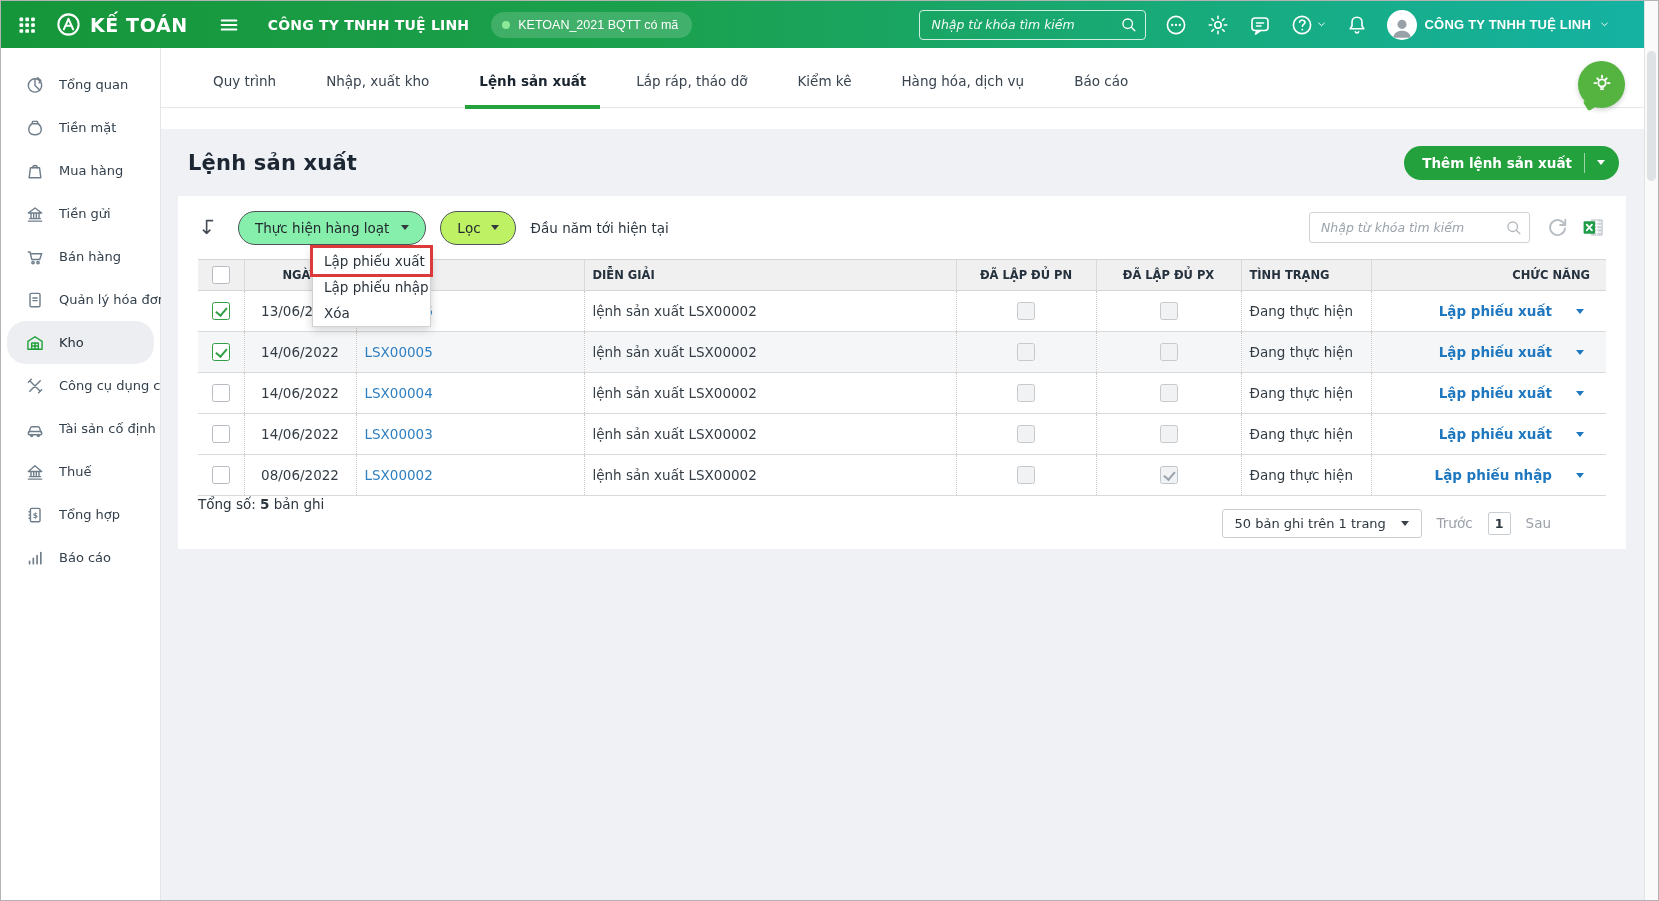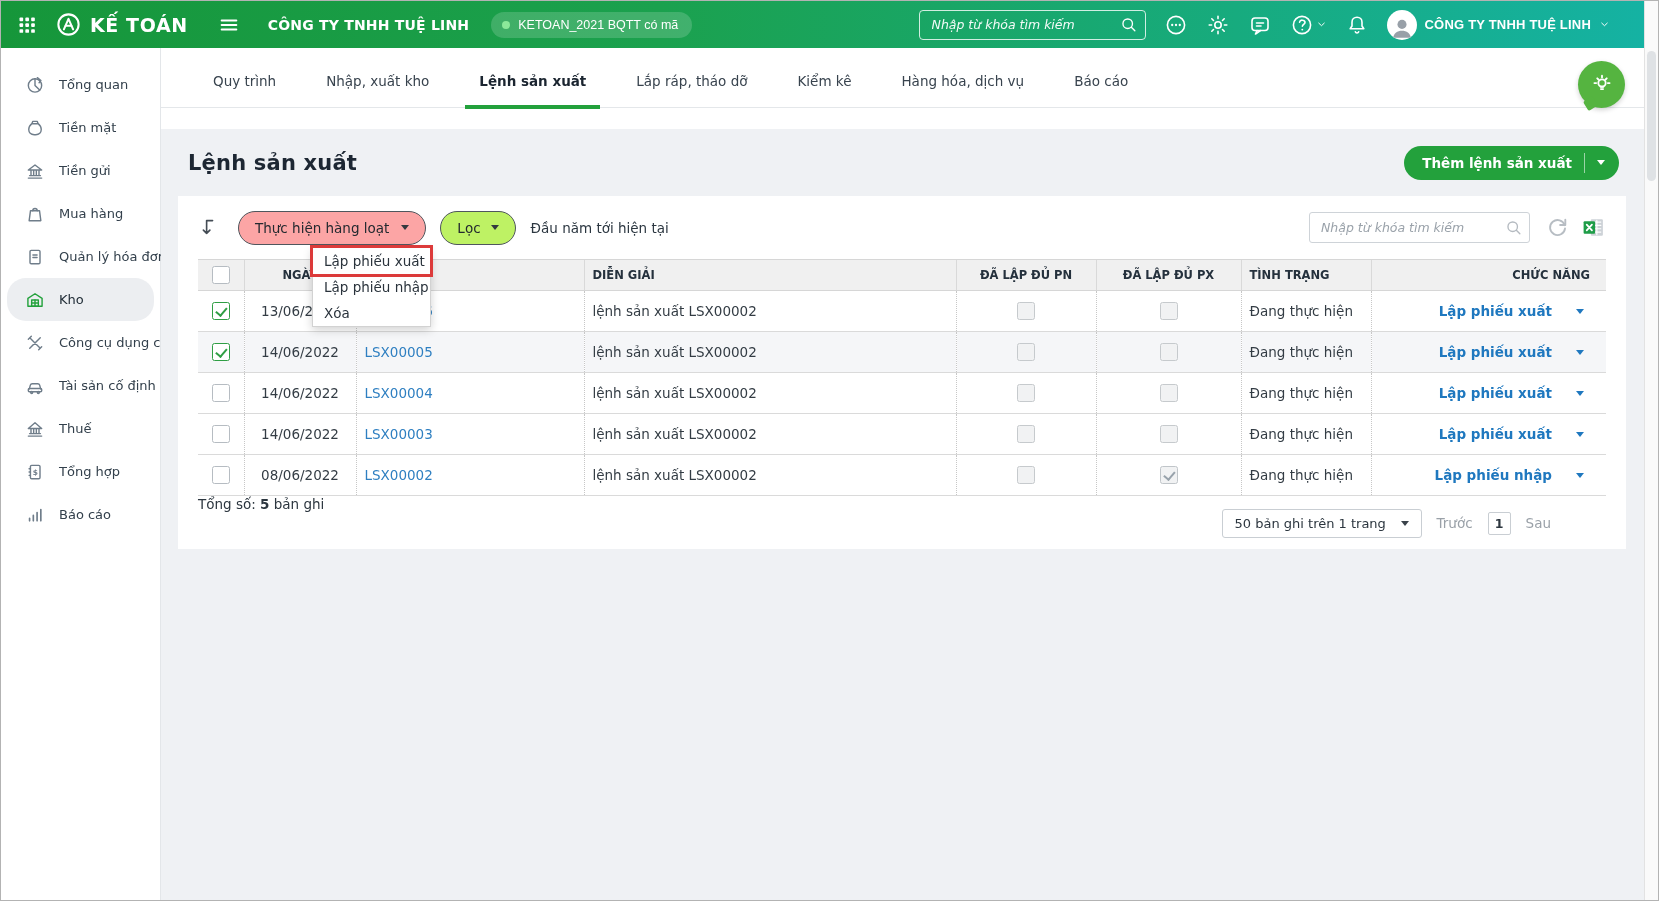--- a/index.html
+++ b/index.html
@@ -88,21 +88,21 @@
   .caret{ width:0;height:0;border-left:4.5px solid transparent;border-right:4.5px solid transparent;border-top:5.5px solid currentColor; display:inline-block; }
 
   .panel{ position:absolute; left:17px; top:148px; width:1448px; height:353px; background:#fff; }
   .toolbar{ height:63px; display:flex; align-items:center; padding:0 20px; }
   .sort-btn{ background:none;border:none; color:#444c55; cursor:pointer; margin-right:17px; }
   .sort-btn svg{ width:23px;height:23px; }
   .pill{
     height:34px; border:1px solid #4f565d; border-radius:17px; display:flex; align-items:center; gap:10px;
     font-size:13.5px; color:#23292f; padding:0 16px; cursor:pointer; background:#bef264; font-family:inherit; white-space:nowrap;
   }
-  .pill.grey{ background:#fca5a5;gap:12px; }
+  .pill.grey{ background:#86efac;gap:12px; }
   .pill .caret{ color:#33393f; }
   .filter-pill{ margin-left:14px; }
   .period{ font-size:13.5px; color:#2b3640; margin-left:15px; white-space:nowrap; }
   .tbl-search{ position:relative; margin-left:auto; width:221px; height:31px; }
   .tbl-search input{
     width:100%; height:100%; border:1px solid #ced3d8; border-radius:3px; font-size:12.5px; font-style:italic;
     color:#566; padding:0 32px 0 11px; outline:none; font-family:inherit;
   }
   .tbl-search input::placeholder{ color:#9aa2aa; }
   .tbl-search .icon{ position:absolute; right:7px; top:6px; color:#b4bac0; }
@@ -299,33 +299,43 @@
           <span class="icon side-icon">
             <svg viewBox="0 0 24 24" fill="none" stroke="currentColor" stroke-width="1.7" stroke-linecap="round" stroke-linejoin="round">
               <path d="M9.4 4h5.2l1.2 2.8H8.2L9.4 4zM8.2 6.8h7.6c2.3 1.9 3.7 4.5 3.7 7.1 0 3.4-2.6 6.1-6.5 6.1h-2c-3.9 0-6.5-2.7-6.5-6.1 0-2.6 1.4-5.2 3.7-7.1z"></path>
             </svg>
           </span>
           <span class="side-label">Tiền mặt</span>
         </div>
         <div class="side-item">
           <span class="icon side-icon">
             <svg viewBox="0 0 24 24" fill="none" stroke="currentColor" stroke-width="1.7" stroke-linecap="round" stroke-linejoin="round">
-              <path d="M4 20.5h16M5.5 17.5h13M7.2 17.5V11m3.2 6.5V11m3.2 6.5V11m3.2 6.5V11M4 10.8h16L12 4.8l-8 6z"></path>
-            </svg>
-          </span>
-          <span class="side-label">Tiền gửi</span>
-        </div>
-        <div class="side-item">
-          <span class="icon side-icon">
-            <svg viewBox="0 0 24 24" fill="none" stroke="currentColor" stroke-width="1.7" stroke-linecap="round" stroke-linejoin="round">
               <path d="M6.6 8h10.8L19 20H5L6.6 8z"></path>
               <path d="M9.3 8a2.7 2.7 0 0 1 5.4 0"></path>
             </svg>
           </span>
           <span class="side-label">Mua hàng</span>
+        </div>
+        <div class="side-item">
+          <span class="icon side-icon">
+            <svg viewBox="0 0 24 24" fill="none" stroke="currentColor" stroke-width="1.7" stroke-linecap="round" stroke-linejoin="round">
+              <path d="M4 20.5h16M5.5 17.5h13M7.2 17.5V11m3.2 6.5V11m3.2 6.5V11m3.2 6.5V11M4 10.8h16L12 4.8l-8 6z"></path>
+            </svg>
+          </span>
+          <span class="side-label">Tiền gửi</span>
+        </div>
+        <div class="side-item">
+          <span class="icon side-icon">
+            <svg viewBox="0 0 24 24" fill="none" stroke="currentColor" stroke-width="1.7" stroke-linecap="round" stroke-linejoin="round">
+              <path d="M4 6h2l2.2 9h9.4L20 8H7"></path>
+              <circle cx="9.6" cy="18.6" r="1.4"></circle>
+              <circle cx="15.6" cy="18.6" r="1.4"></circle>
+            </svg>
+          </span>
+          <span class="side-label">Bán hàng</span>
         </div>
         <div class="side-item">
           <span class="icon side-icon">
             <svg viewBox="0 0 24 24" fill="none" stroke="currentColor" stroke-width="1.7" stroke-linecap="round" stroke-linejoin="round">
               <rect x="6" y="4" width="12" height="16" rx="1.5"></rect>
               <path d="M9.5 9.5h5M9.5 12.7h5"></path>
             </svg>
           </span>
           <span class="side-label">Quản lý hóa đơn</span>
         </div>

